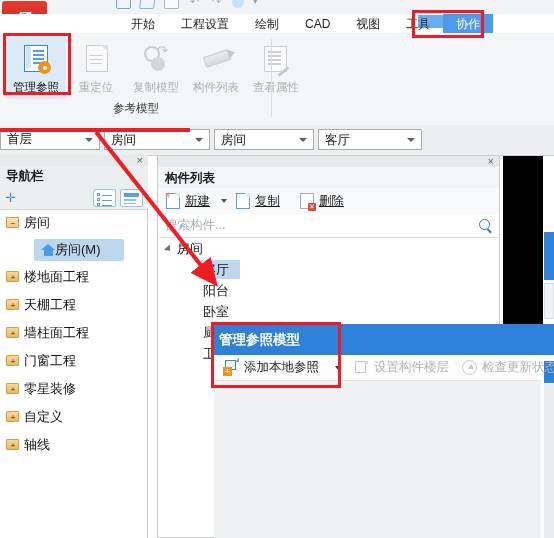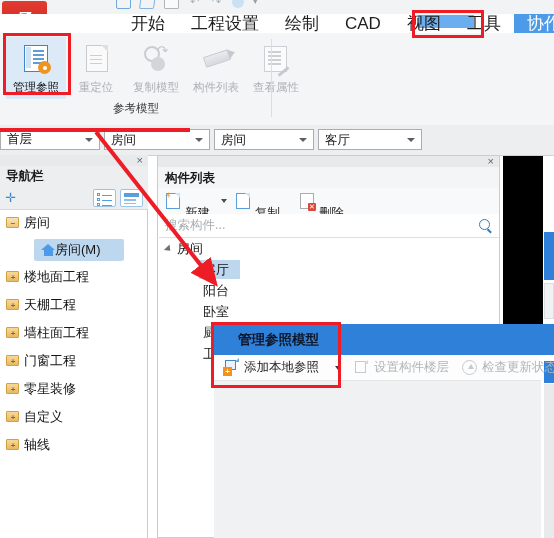--- a/index.html
+++ b/index.html
@@ -42,21 +42,21 @@
     border-left:5px solid transparent;border-top:5px solid #b9bec4;
   }
 
   
   #tabbar{
     position:absolute;left:0;top:14px;width:554px;height:19px;
     background:#ffffff;border-bottom:1px solid #d6d9dc;
   }
   #tabbar .tabs{position:absolute;left:118px;top:0;display:flex;align-items:flex-end;height:19px;}
   #tabbar .tab{
-    padding:0 13px;height:19px;line-height:20px;font-size:17px;
+    padding:0 13px;height:19px;line-height:20px;font-size:12px;
     color:#1f1f1f;white-space:nowrap;cursor:default;
   }
   #tabbar .tab.active{background:#4d9ae8;color:#ffffff;}
 
   
   #tabpill{
     position:absolute;left:418px;top:1px;width:56px;height:13px;
     background:#63aaee;opacity:.95;
   }
 
@@ -217,21 +217,21 @@
   #complist .ptbar{
     position:absolute;left:0;top:32px;width:341px;height:26px;
     background:#f8f9fa;border-bottom:1px solid #dcdfe2;
   }
   .cmdbtn{position:absolute;top:4px;height:18px;line-height:18px;font-size:12.5px;color:#1a1a1a;white-space:nowrap;}
   .cmdbtn .ci{position:absolute;left:0;top:1px;width:14px;height:16px;border:1.3px solid #5a9fdb;background:#fff;box-sizing:border-box;}
   .cmdbtn .ci.cg{border-color:#a9adb2;}
   .cmdbtn .ci .fold{position:absolute;right:-1px;top:-1px;width:0;height:0;border-left:5px solid transparent;border-top:5px solid #cfe3f5;}
   .cmdbtn .ci .xm{position:absolute;right:-3px;bottom:-3px;width:8px;height:8px;background:#d94a3d;color:#fff;font-size:7px;line-height:8px;text-align:center;border-radius:1px;}
   .cmdbtn .ci .stars{position:absolute;left:-2px;top:-2px;color:#f0941e;font-size:8px;line-height:8px;}
-  .cmdbtn .ctxt{position:absolute;left:19px;top:12px;text-decoration:underline;}
+  .cmdbtn .ctxt{position:absolute;left:19px;top:0;text-decoration:underline;}
   .cmdbtn .cdrop{
     position:absolute;top:7px;width:0;height:0;
     border-left:3.5px solid transparent;border-right:3.5px solid transparent;border-top:4px solid #4a4f54;
   }
 
   #searchbox{
     position:absolute;left:1px;top:58px;width:340px;height:23px;
     background:#ffffff;border-bottom:1px solid #dcdfe2;
   }
   #searchbox .sph{position:absolute;left:6px;top:0;height:23px;line-height:23px;font-size:12.5px;color:#a8adb2;}
@@ -259,22 +259,22 @@
   #rstrip3{position:absolute;left:544px;top:361px;width:10px;height:22px;background:#2f80d8;}
   #rstrip4{position:absolute;left:544px;top:384px;width:10px;height:154px;background:#e8eaec;}
 
   
   #dialog{position:absolute;left:214px;top:324px;width:340px;height:214px;}
   #dlgtitle{
     position:absolute;left:0;top:0;width:340px;height:31px;
     background:#2f80d8;
   }
   #dlgtitle .dt{
-    position:absolute;left:24px;top:0;height:31px;line-height:32px;
-    font-size:13.5px;font-weight:bold;color:#0f172a;
+    position:absolute;left:5px;top:0;height:31px;line-height:32px;
+    font-size:13.5px;font-weight:bold;color:#ffffff;
   }
   #dlgtbar{
     position:absolute;left:0;top:31px;width:327px;height:25px;
     background:#fdfdfd;border-bottom:1px solid #dcdfe2;
   }
   .dbtn{position:absolute;top:3px;height:19px;line-height:19px;font-size:12.5px;white-espace:nowrap;white-space:nowrap;}
   .dbtn.en{color:#1a1a1a;}
   .dbtn.dis{color:#b2b6ba;}
   .dbtn .dtxt{position:absolute;left:20px;top:0;}
   .dbtn .ddrop{

